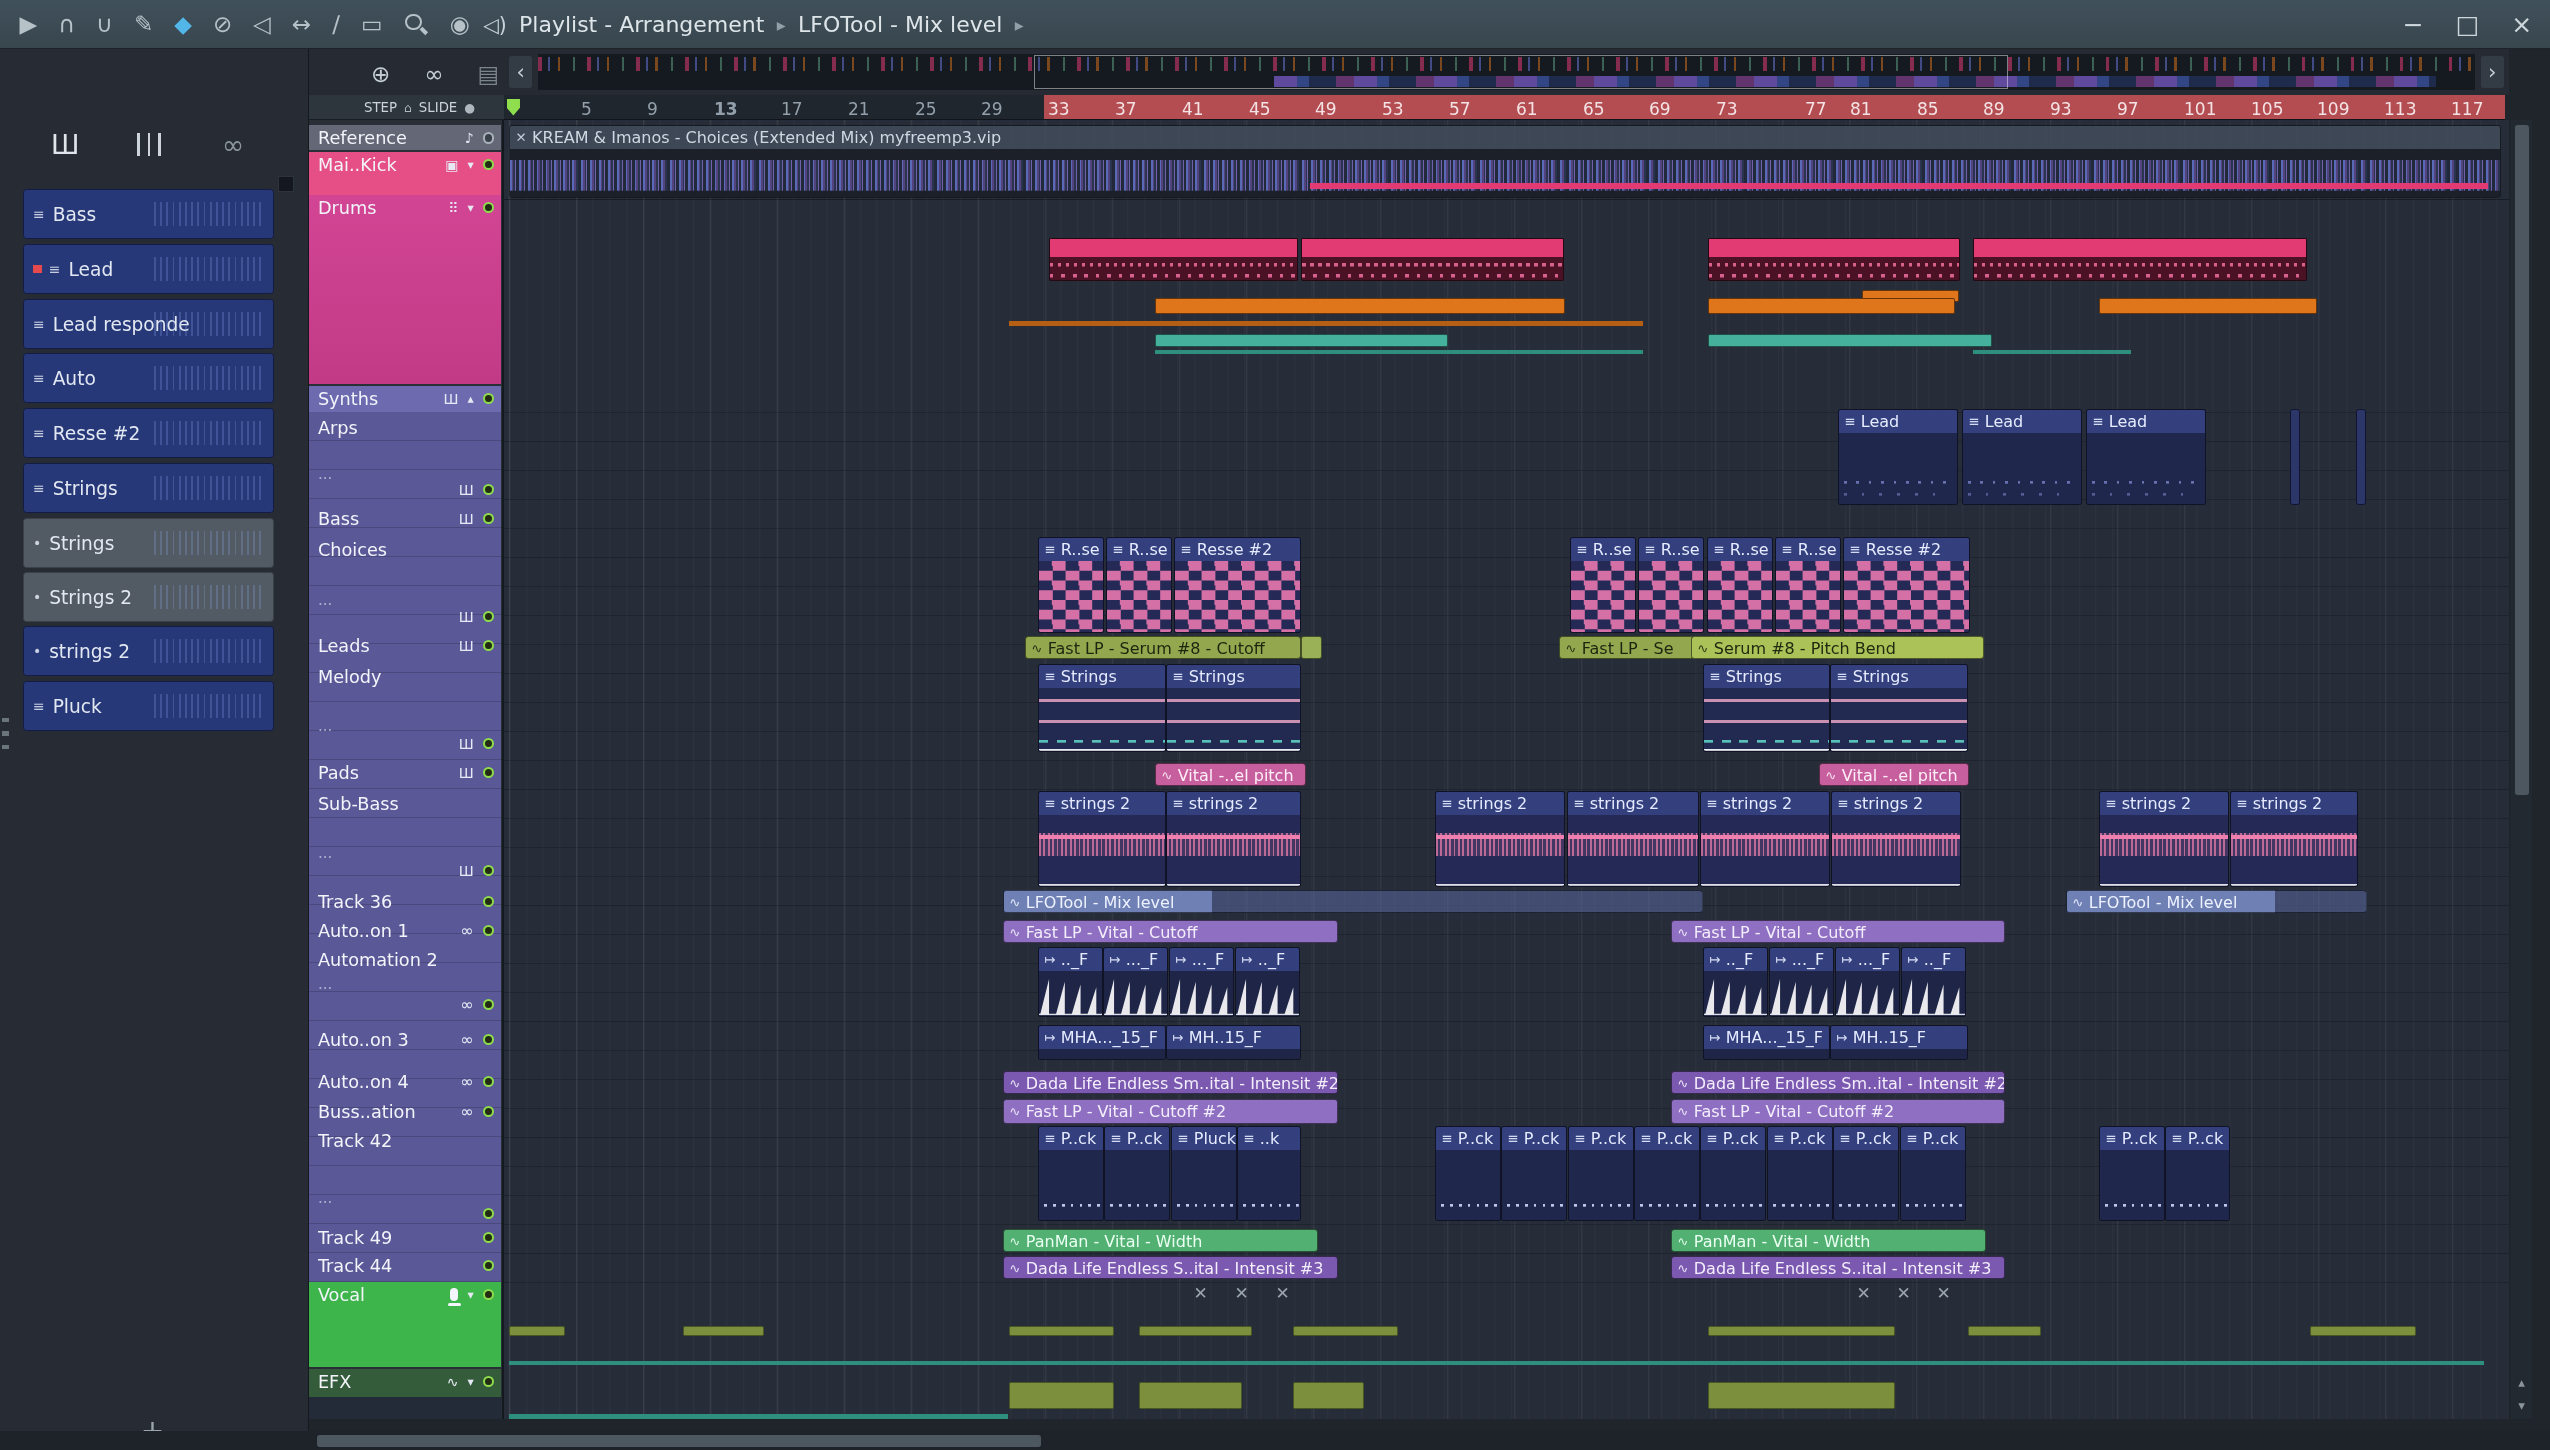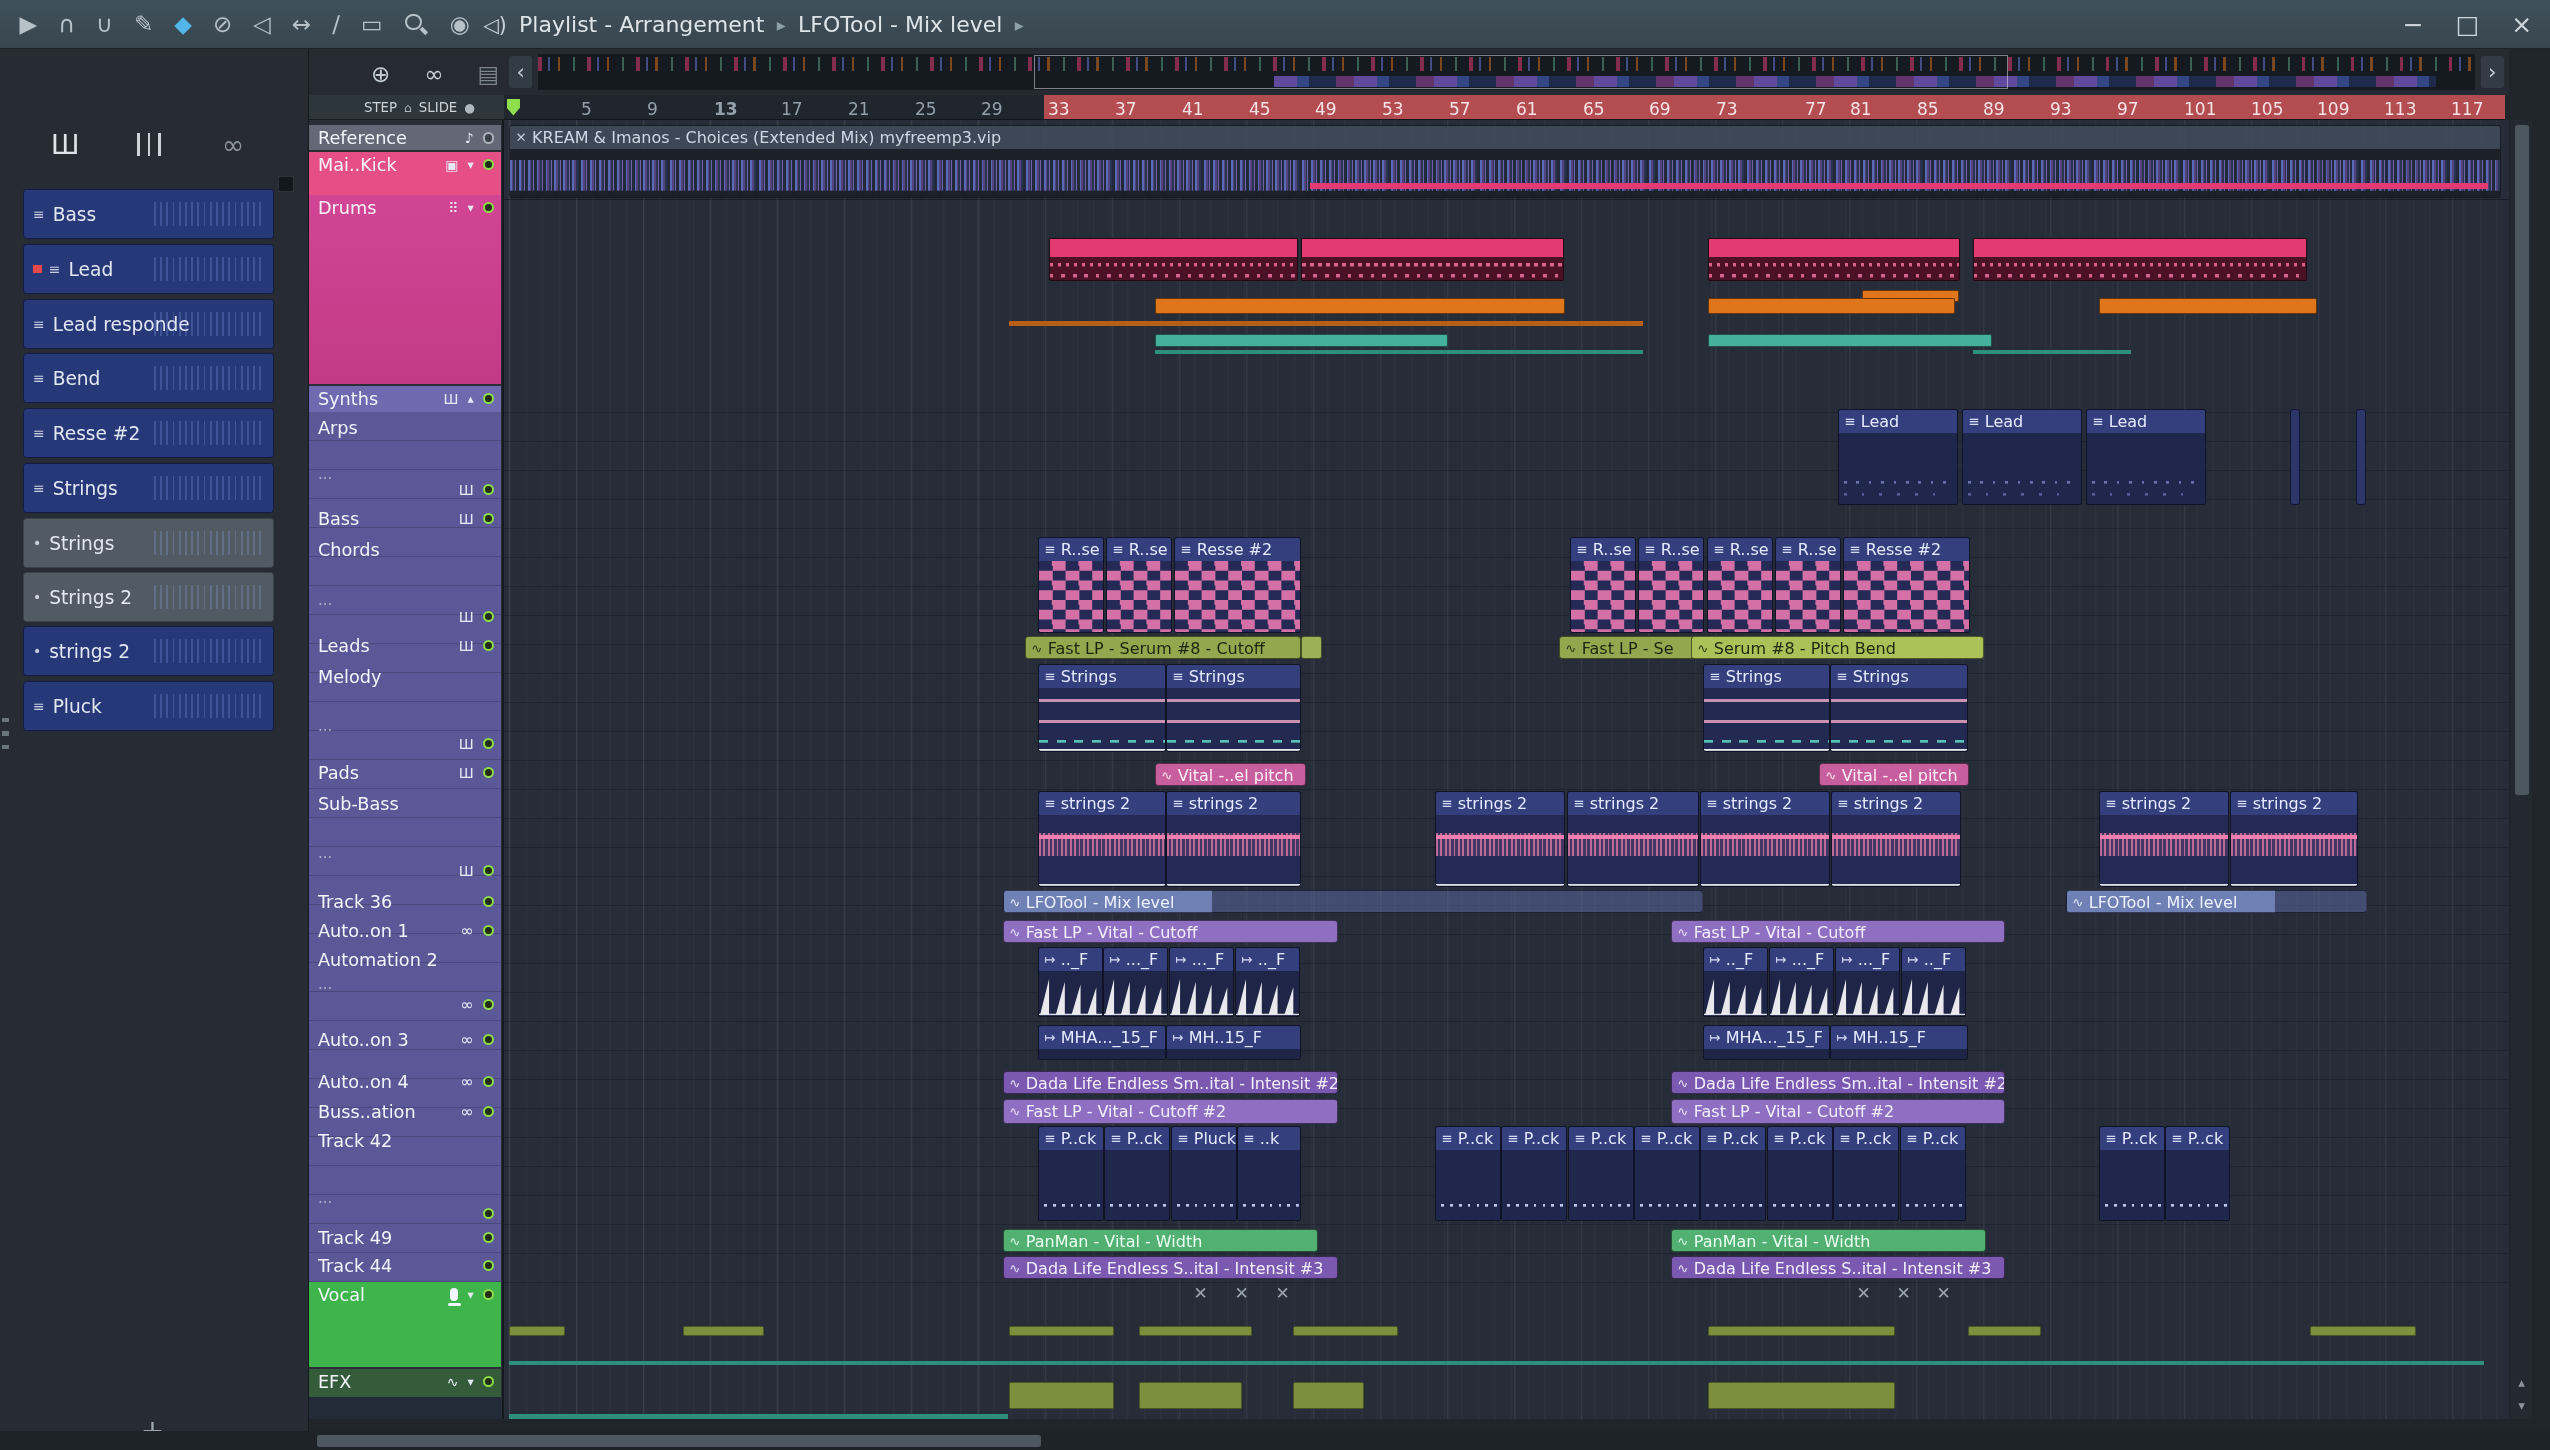--- a/index.html
+++ b/index.html
@@ -215,21 +215,21 @@
           <span class="pmarker"></span>
           <span class="pic">≡</span>
           <span class="plbl">Lead</span>
         </div>
         <div class="pitem p-navy" style="top: 110px;">
           <span class="pic">≡</span>
           <span class="plbl">Lead responde</span>
         </div>
         <div class="pitem p-navy" style="top: 164px;">
           <span class="pic">≡</span>
-          <span class="plbl">Bend</span>
+          <span class="plbl">Auto</span>
         </div>
         <div class="pitem p-navy" style="top: 219px;">
           <span class="pic">≡</span>
           <span class="plbl">Resse #2</span>
         </div>
         <div class="pitem p-navy" style="top: 274px;">
           <span class="pic">≡</span>
           <span class="plbl">Strings</span>
         </div>
         <div class="pitem p-gray" style="top: 329px;">
@@ -377,21 +377,21 @@
         <div class="tbar">
           <span class="tlbl">Bass</span>
           <span class="ticons">
             <span class="tic">Ш</span>
             <span class="led"></span>
           </span>
         </div>
       </div>
       <div class="trow t-onpurple" style="top: 417px; height: 29px;">
         <div class="tbar">
-          <span class="tlbl">Chords</span>
+          <span class="tlbl">Choices</span>
           <span class="ticons"></span>
         </div>
       </div>
       <div class="trow t-onpurple dim" style="top: 467px; height: 21px;">
         <div class="tbar">
           <span class="tlbl">...</span>
           <span class="ticons"></span>
         </div>
       </div>
       <div class="trow t-onpurple" style="top: 484px; height: 26.6px;">

